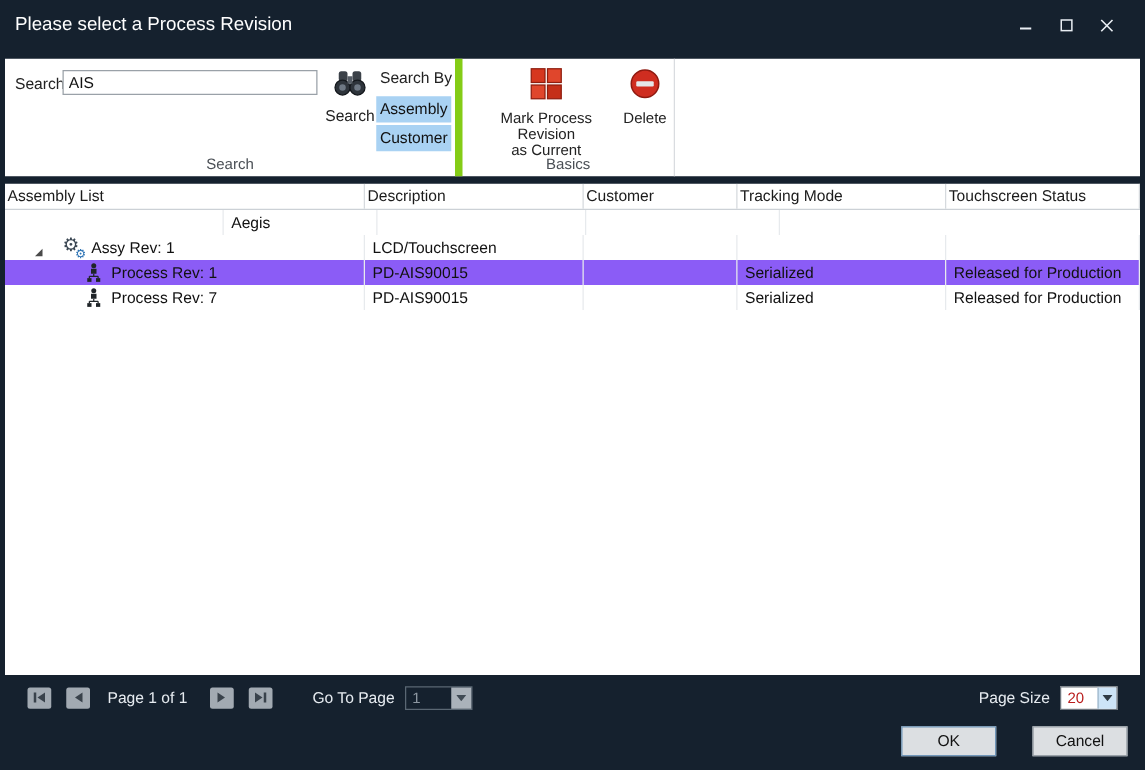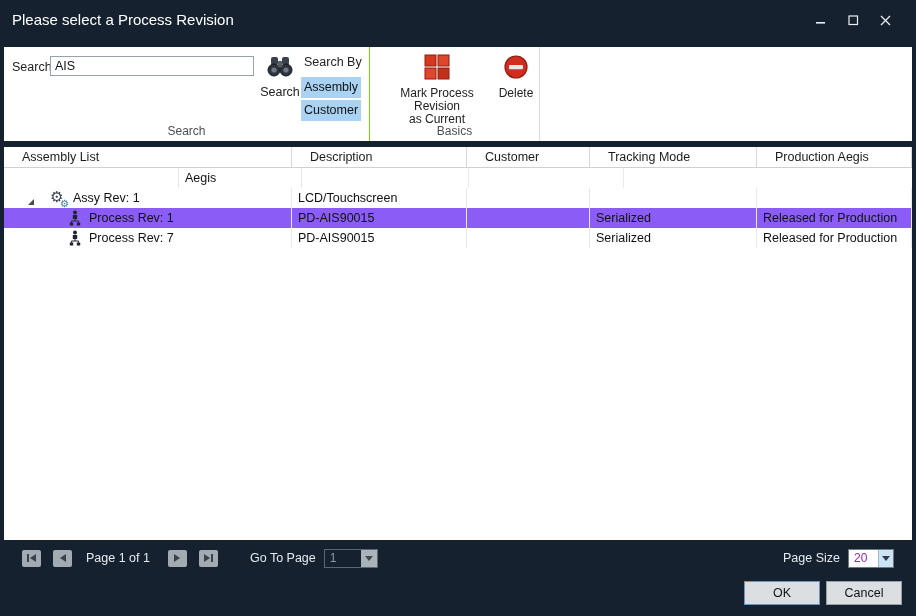--- a/index.html
+++ b/index.html
@@ -8,42 +8,42 @@
 
   
   .titlebar { position:absolute; left:0; top:0; width:904px; height:40px; }
   .title { position:absolute; left:12px; top:0; line-height:40px; font-size:15px; color:#ffffff; }
   .win-controls { position:absolute; right:12px; top:0; height:40px; display:flex; align-items:center; gap:18px; }
   .win-btn { display:flex; align-items:center; justify-content:center; width:14px; height:14px; cursor:default; }
 
   
   .ribbon { position:absolute; left:4px; top:47px; width:908px; height:94px; background:#ffffff; display:flex; }
   .group { position:relative; height:94px; }
-  .group-search { width:366px; border-right:1px solid #84cc16; }
+  .group-search { width:366px; border-right:6px solid #84cc16; }
   .group-basics { width:170px; border-right:1px solid #d9dce0; }
   .group-label { position:absolute; bottom:3px; left:0; width:100%; text-align:center; font-size:12px; color:#4a4f55; }
 
   .search-field-label { position:absolute; left:8px; top:13px; font-size:12.5px; color:#222; }
   .search-input { position:absolute; left:46px; top:9px; width:204px; height:20px; border:1px solid #9aa1a8; font-size:12.5px; padding:0 4px; color:#111; font-family:"Liberation Sans", sans-serif; }
   .search-btn { position:absolute; left:254px; top:7px; width:44px; text-align:center; cursor:pointer; }
   .search-btn-label { display:block; margin-top:3px; font-size:12.5px; color:#222; }
   .searchby-label { position:absolute; left:300px; top:8px; font-size:12.5px; color:#222; }
   .chip { position:absolute; left:297px; width:60px; height:21px; background:#a9d2f3; font-size:12.5px; color:#111; text-align:center; line-height:21px; cursor:pointer; }
   .chip-assembly { top:30px; }
   .chip-customer { top:53px; }
 
   .big-btn { position:absolute; top:7px; text-align:center; cursor:pointer; }
   .mark-btn { left:8px; width:118px; }
   .delete-btn { left:126px; width:40px; }
   .big-btn-label { display:block; font-size:12px; color:#222; line-height:13px; margin-top:3px; }
 
   
   .grid { position:absolute; left:4px; top:147px; width:908px; height:393px; background:#ffffff; overflow:hidden; }
   .grid-header { display:flex; height:21px; border-bottom:1px solid #ccd1d6; }
-  .hcell { font-size:12.5px; color:#1b1b1b; line-height:20px; padding-left:18px; border-right:1px solid #d6dade; white-space:nowrap; overflow:hidden; cursor:default; }
+  .hcell { font-size:12.5px; color:#1b1b1b; line-height:20px; padding-left:2px; border-right:1px solid #d6dade; white-space:nowrap; overflow:hidden; cursor:default; }
   .c1 { width:288px; } .c2 { width:175px; } .c3 { width:123px; } .c4 { width:167px; } .c5 { width:155px; }
   .grow { display:flex; height:20px; }
   .grow.selected { background:#8b5cf6; }
   .cell { font-size:12.5px; color:#111; line-height:20px; padding-left:6px; border-right:1px solid #e7eaed; white-space:nowrap; overflow:hidden; }
   .treecell { padding-left:0; display:flex; align-items:center; }
   .expander { width:10px; height:10px; flex:0 0 10px; cursor:pointer; }
   .tree-icon { display:inline-flex; align-items:center; justify-content:center; width:18px; height:18px; flex:0 0 18px; }
   .tree-label { margin-left:5px; font-size:12.5px; color:#111; }
   .gear-wrap { position:relative; width:18px; height:18px; }
   .gear-big { position:absolute; left:0; top:-1px; font-size:15px; color:#3a4652; line-height:18px; }
@@ -54,25 +54,25 @@
   .pager-btn { width:19px; height:17px; background:#a2aab2; border-radius:2px; display:flex; align-items:center; justify-content:center; cursor:pointer; margin-left:12px; }
   .pager-btn.first { margin-left:18px; }
   .page-text { margin:0 6px 0 14px; }
   .goto-label { margin-left:32px; }
   .goto-combo { margin-left:8px; width:54px; height:19px; border:1px solid #5a6773; display:flex; cursor:default; }
   .goto-value { flex:1; font-size:12px; color:#8d97a1; line-height:17px; padding-left:5px; }
   .combo-arrow { width:16px; background:#aab2ba; display:flex; align-items:center; justify-content:center; }
   .pager-spacer { flex:1; }
   .pagesize-label { margin-right:8px; }
   .pagesize-combo { margin-right:18px; width:46px; height:19px; background:#ffffff; border:1px solid #6f777f; display:flex; cursor:pointer; }
-  .pagesize-value { flex:1; font-size:12px; color:#a21caf; line-height:17px; padding-left:5px; }
+  .pagesize-value { flex:1; font-size:12px; color:#b91c1c; line-height:17px; padding-left:5px; }
   .pagesize-arrow { width:15px; background:#cde4f7; display:flex; align-items:center; justify-content:center; border-left:1px solid #9fb6c9; }
 
   
-  .footer { position:absolute; top:581px; right:14px; display:flex; gap:6px; }
+  .footer { position:absolute; top:581px; right:14px; display:flex; gap:29px; }
   .footer button { width:76px; height:24px; background:#dcdfe2; border:1px solid #98a0a7; font-size:12.5px; color:#111; font-family:"Liberation Sans", sans-serif; cursor:pointer; }
   .footer button.ok { border-color:#6f95b8; }
 </style>
 </head>
 <body>
 
 <div class="window">
 
   <div class="titlebar">
     <span class="title">Please select a Process Revision</span>
@@ -144,21 +144,21 @@
       <div class="group-label">Basics</div>
     </div>
   </div>
 
   <div class="grid">
     <div class="grid-header">
       <div class="hcell c1">Assembly List</div>
       <div class="hcell c2">Description</div>
       <div class="hcell c3">Customer</div>
       <div class="hcell c4">Tracking Mode</div>
-      <div class="hcell c5">Production Aegis</div>
+      <div class="hcell c5">Touchscreen Status</div>
     </div>
 
     <div class="grow">
       <div class="cell c2"></div>
       <div class="cell c3">Aegis</div>
       <div class="cell c4"></div>
       <div class="cell c5"></div>
     </div>
 
     <div class="grow">

